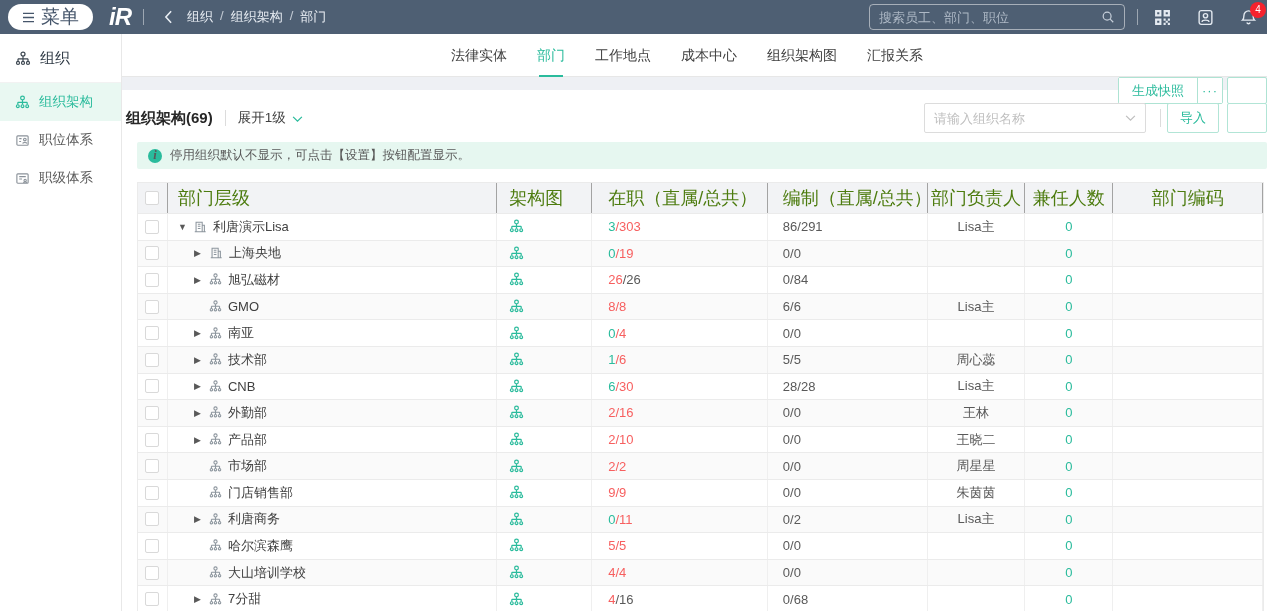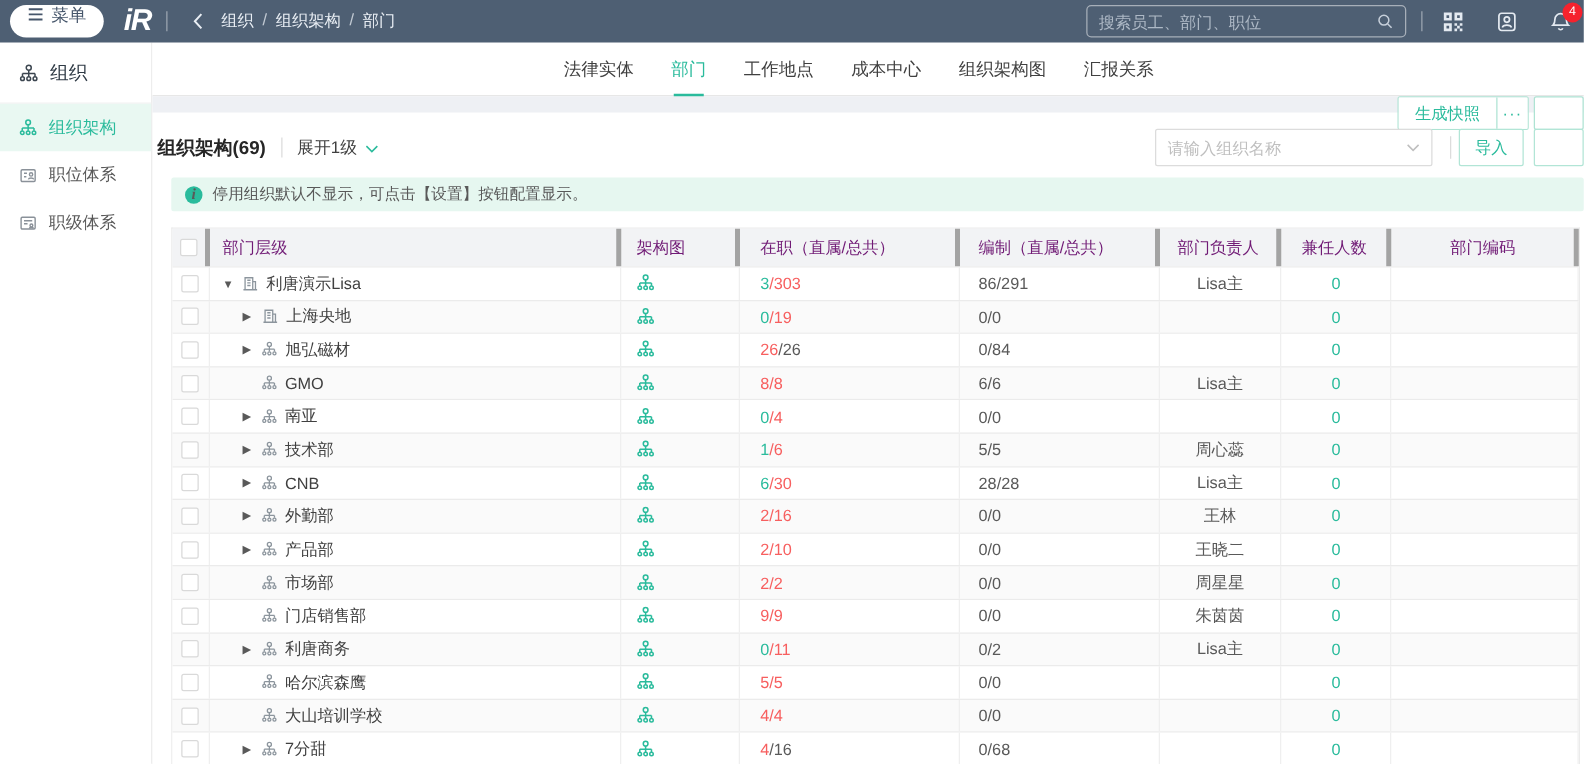--- a/index.html
+++ b/index.html
@@ -1,23 +1,23 @@
 <!DOCTYPE html>
 <html><head>
 <meta charset="utf-8">
 <style>
   * { box-sizing: border-box; margin: 0; padding: 0; }
   html,body { width:1267px; height:611px; overflow:hidden; background:#fff;
     font-family:"Liberation Sans","DejaVu Sans",sans-serif; }
   
   .topbar { position:absolute; top:0; left:0; width:1267px; height:34px;
     background:#4e5f73; display:flex; align-items:center; color:#e9eef4; z-index:10; }
-  .menu-pill { display:flex; align-items:flex-start; gap:6px; background:#fff; color:#46566b;
+  .menu-pill { display:flex; align-items:center; gap:6px; background:#fff; color:#46566b;
     border:none; border-radius:14px; height:26px; padding:0 14px; margin-left:8px;
-    font-size:14px; cursor:pointer; }
+    font-size:19px; cursor:pointer; }
   .logo { font-size:24px; font-weight:800; letter-spacing:-1px; color:#fff; margin-left:16px; font-style:italic;}
   .tb-div { width:1px; height:16px; background:rgba(255,255,255,.45); margin:0 12px; }
   .back { display:flex; align-items:center; margin-left:8px; color:#e9eef4; cursor:pointer; }
   .crumbs { display:flex; gap:7px; margin-left:14px; font-size:13px; }
   .crumb { cursor:pointer; }
   .crumb-sep { opacity:.75; }
   .tb-search { margin-left:auto; width:256px; height:26px; border:1px solid rgba(255,255,255,.5);
     border-radius:4px; display:flex; align-items:center; padding:0 9px; }
   .tb-search input { flex:1; background:transparent; border:none; outline:none;
     color:#e9eef4; font-size:13px; font-family:inherit; }
@@ -79,22 +79,22 @@
     background:#fff; margin-left:8px; flex:none; }
   .notice { margin:9px 0 0 15px; height:27px; background:#e6f7f0; border-radius:2px;
     display:flex; align-items:center; padding:0 11px; gap:8px; }
   .info-ic { width:14px; height:14px; border-radius:50%; background:#2abb9c; color:#fff;
     font-size:10px; font-style:italic; font-weight:bold; display:flex; align-items:center;
     justify-content:center; flex:none; font-family:"Liberation Serif",serif; }
   .notice span { font-size:12.5px; color:#595959; }
   
   .table { margin:13px 0 0 15px; width:1127px; border:1px solid #ebebeb; border-bottom:none; }
   .thr { display:flex; height:30px; background:#f2f3f5; }
-  .th { display:flex; align-items:center; font-size:13px; color:#701a75; padding:0 12px;
-    border-right:4px solid #a3a3a3; white-space:nowrap; overflow:hidden; }
+  .th { display:flex; align-items:center; font-size:18px; color:#4d7c0f; padding:0 12px;
+    border-right:1px solid #a3a3a3; white-space:nowrap; overflow:hidden; }
   .tr { display:flex; height:26.6px; border-top:1px solid #ebebeb; background:#fff; }
   .tr:nth-child(even) { background:#fafafa; }
   .td { display:flex; align-items:center; font-size:13px; color:#595959; padding:0 12px;
     border-right:1px solid #efefef; white-space:nowrap; overflow:hidden; }
   .c-check { width:30px; justify-content:center; padding:0; }
   .c-tree  { width:330px; padding:0 8px 0 10px; }
   .c-chart { width:95px; }
   .c-active{ width:176px; padding-left:16px; }
   .c-hc    { width:160px; padding-left:15px; }
   .c-mgr   { width:98px; justify-content:center; }

